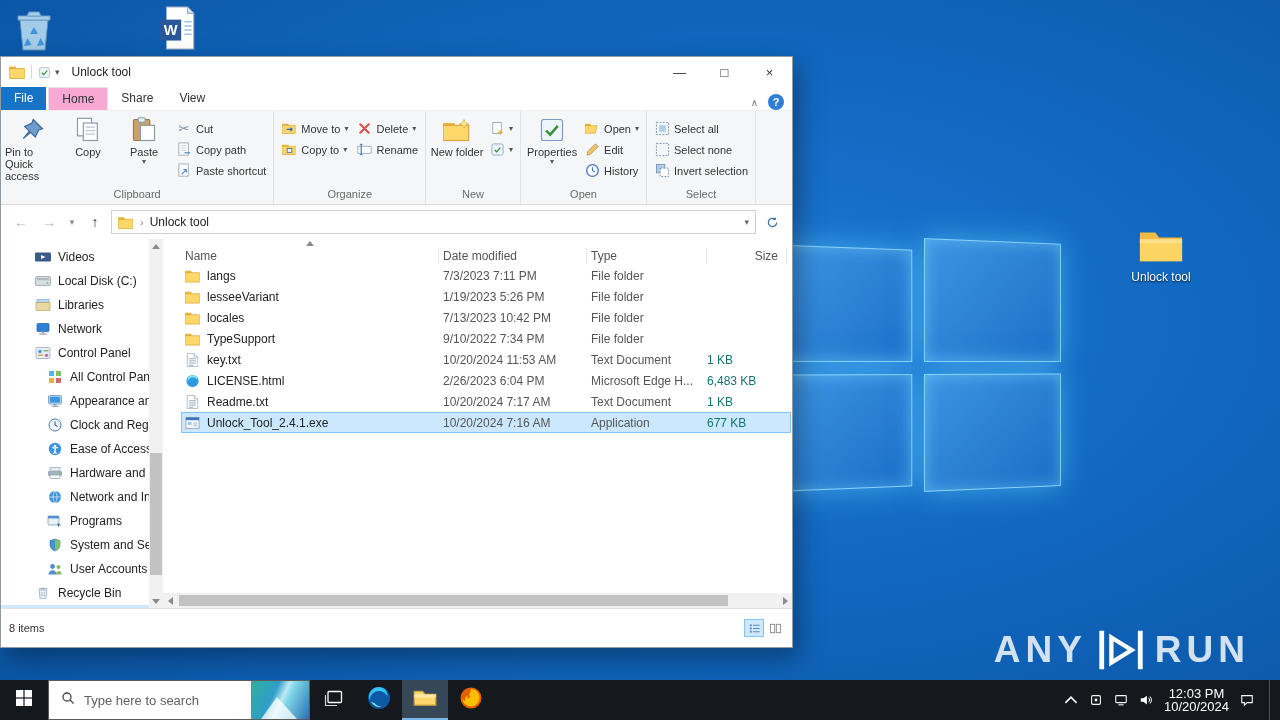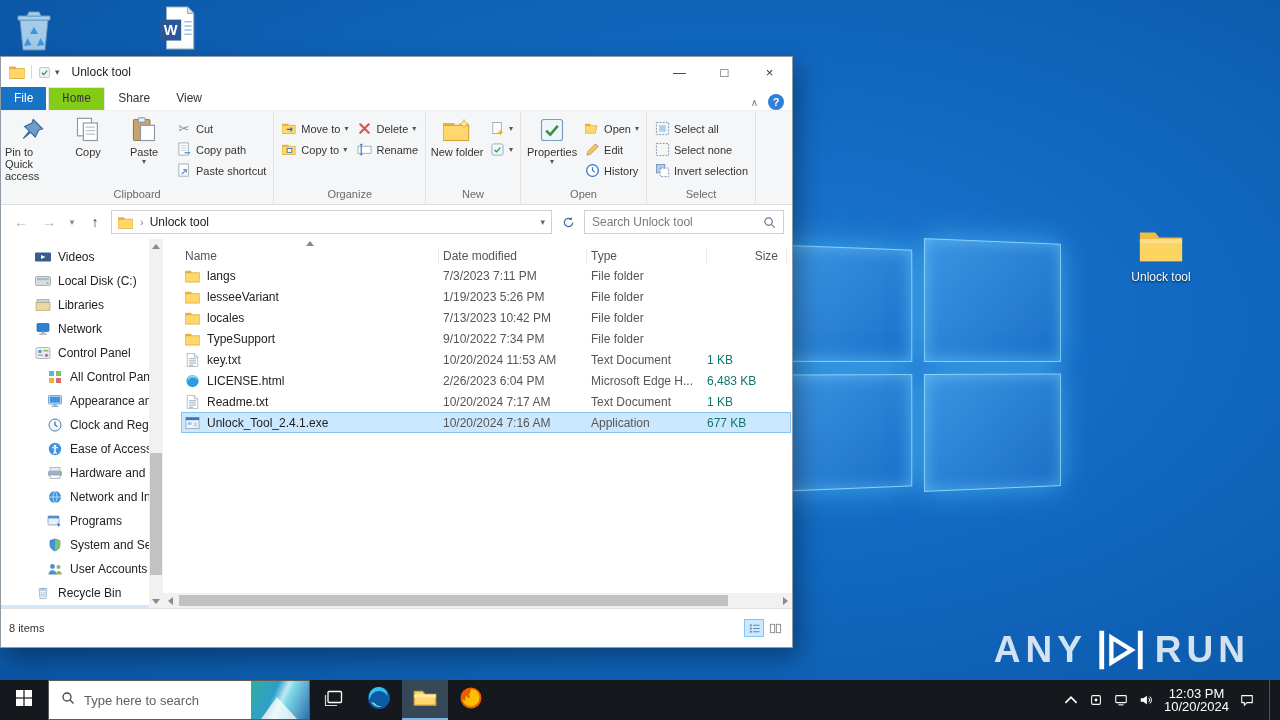--- a/index.html
+++ b/index.html
@@ -40,21 +40,21 @@
   .qat-icon.small svg { width:13px; height:13px; }
   .qat-sep { width:1px; height:14px; background:#d8d8d8; margin:0 6px; }
   .qat-caret { font-size:9px; color:#555; margin:0 8px 0 4px; }
   .titlebar .title { margin-left:4px; }
   .wcontrols { margin-left:auto; display:flex; height:30px; }
   .wbtn { width:45px; height:30px; display:flex; align-items:center; justify-content:center; font-size:13px; color:#333; }
 
   .tabsrow { height:24px; display:flex; align-items:flex-end; background:#fff; border-bottom:1px solid #f0f0f0; flex:0 0 auto; }
   .tab { padding:0 13px; height:23px; line-height:23px; font-size:12px; color:#333; }
   .tab.file { background:#1673c6; color:#fff; margin-right:2px; }
-  .tab.selected { background:#84cc16; border:1px solid #e5e5e5; border-bottom:none;font-family:Liberation Mono, monospace; }
+  .tab.selected { background:#f9a8d4; border:1px solid #e5e5e5; border-bottom:none; }
   .tabs-right { margin-left:auto; display:flex; align-items:center; gap:10px; padding-right:8px; }
   .collapse-caret { color:#777; font-size:10px; }
   .help-circle { width:16px; height:16px; border-radius:50%; background:#2f7fd6; color:#fff; font-size:11px; font-weight:bold;
     display:flex; align-items:center; justify-content:center; }
 
   .ribbon { height:94px; background:#f5f6f7; display:flex; border-bottom:1px solid #ddd; flex:0 0 auto; }
   .rgroup { display:flex; flex-direction:column; border-right:1px solid #e2e2e2; padding:0 3px; }
   .rgroup-content { flex:1; display:flex; align-items:flex-start; padding-top:2px; }
   .rgroup-label { height:16px; text-align:center; font-size:11px; color:#6a6a6a; }
   .rbtn { cursor:default; }
@@ -498,29 +498,20 @@
         <span class="addr-chev">›</span>
         <span class="crumb">Unlock tool</span>
         <span class="addr-caret">▾</span>
       </div>
       <span class="refresh-btn">
           <svg viewBox="0 0 14 14">
             <path d="M11.5 7a4.5 4.5 0 1 1-1.3-3.2" fill="none" stroke="#3b6ea5" stroke-width="1.3"></path>
             <path d="M10.5 1v3.2H7.3z" fill="#3b6ea5"></path>
           </svg>
         </span>
-      <div class="searchbox">
-        <span>Search Unlock tool</span>
-        <span class="sicon">
-            <svg viewBox="0 0 14 14">
-              <circle cx="6" cy="6" r="4" fill="none" stroke="#5a7a9a" stroke-width="1.3"></circle>
-              <path d="M9 9l3.5 3.5" stroke="#5a7a9a" stroke-width="1.3"></path>
-            </svg>
-          </span>
-      </div>
     </div>
 
     <div class="mainarea">
       <div class="sidebar" id="sidebar-list">
           <div class="side-item">
             <span class="side-icon">
               <svg viewBox="0 0 16 13">
                 <rect x="0" y="2" width="16" height="9" rx="1" fill="#3b5b8a"></rect>
                 <polygon points="6,4.5 10.5,6.5 6,8.5" fill="#fff"></polygon>
               </svg>

